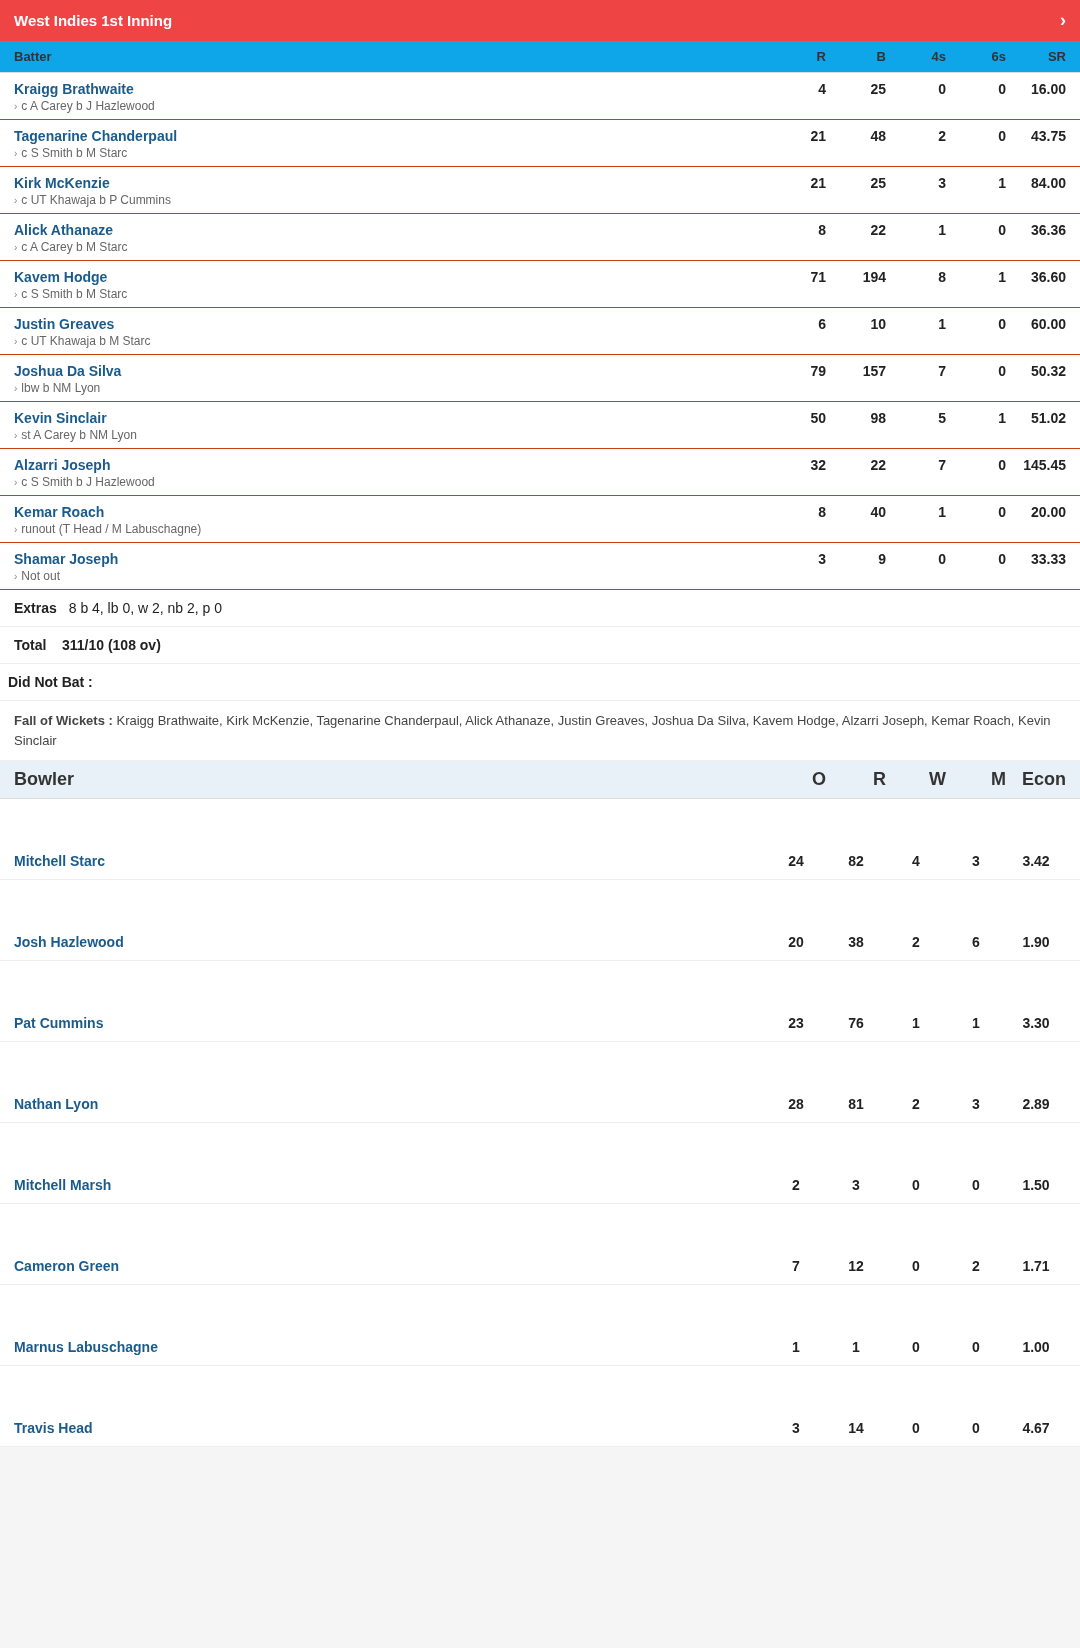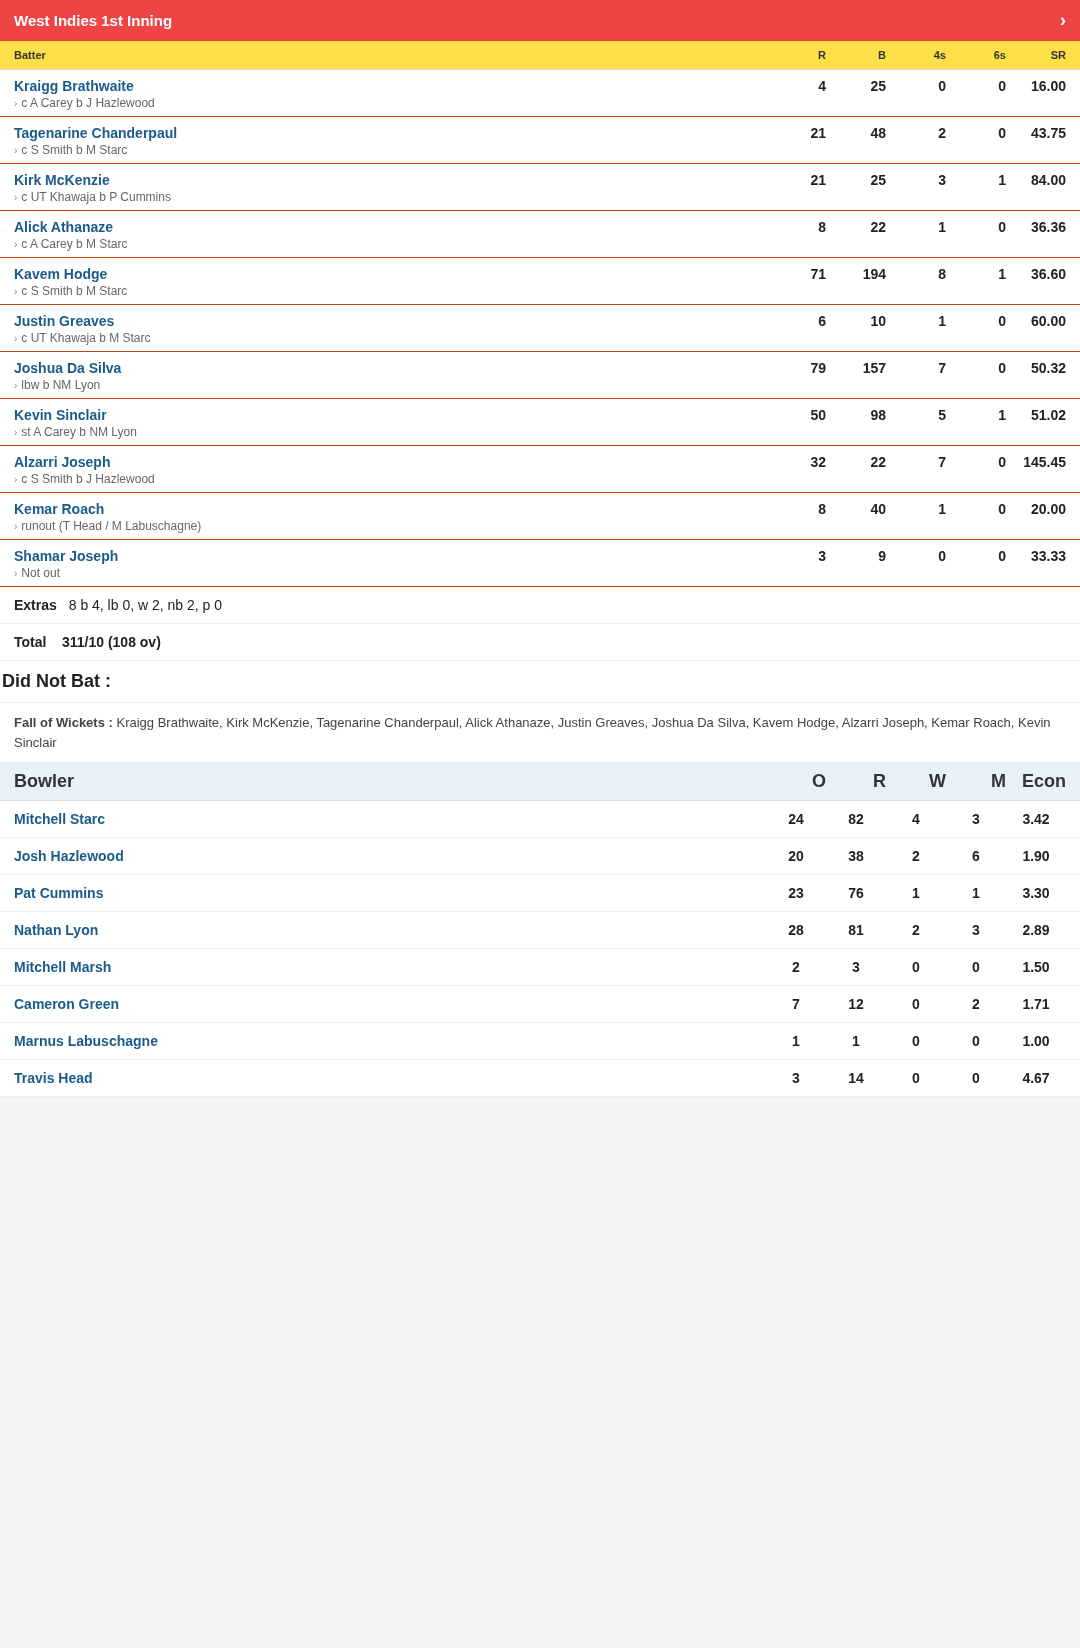--- a/index.html
+++ b/index.html
@@ -24,23 +24,23 @@
       justify-content: space-between;
       align-items: center;
     }
     .section-header .chevron {
       font-size: 18px;
       color: #fff;
     }
     .col-headers {
       display: flex;
       padding: 8px 14px;
-      background: #fde047;
+      background: #0ea5e9;
       border-bottom: 1px solid #ddd;
-      font-size: 11px;
+      font-size: 13px;
       font-weight: 600;
       color: #333;
     }
     .col-headers .col-batter { flex: 1; }
     .col-headers .col-r, .col-headers .col-b, .col-headers .col-4s, .col-headers .col-6s, .col-headers .col-sr {
       width: 60px;
       text-align: right;
     }
     .batter-row {
       padding: 8px 14px 6px;
@@ -83,23 +83,23 @@
       font-weight: 600;
       margin-right: 8px;
     }
     .total-row {
       padding: 10px 14px;
       border-bottom: 1px solid #eee;
       font-size: 14px;
       font-weight: 700;
     }
     .dnb-row {
-      padding: 10px 2px;
+      padding: 10px 8px;
       border-bottom: 1px solid #eee;
-      font-size: 18px;
+      font-size: 14px;
       font-weight: 700;
     }
     .fow-row {
       padding: 10px 14px;
       border-bottom: 1px solid #eee;
       font-size: 13px;
       color: #444;
       line-height: 1.5;
     }
     .fow-label {
@@ -117,20 +117,21 @@
     .bowler-headers .col-bowler { flex: 1; }
     .bowler-headers .col-o, .bowler-headers .col-r2, .bowler-headers .col-w, .bowler-headers .col-m, .bowler-headers .col-econ {
       width: 60px;
       text-align: right;
     }
     .bowler-row {
       display: flex;
       padding: 10px 14px;
       border-bottom: 1px solid #eee;
       align-items: center;
+      margin-top: 44px;
     }
     .bowler-name {
       flex: 1;
       color: #1a5b8c;
       font-weight: 600;
       font-size: 14px;
     }
     .bowler-stat {
       width: 60px;
       text-align: center;

